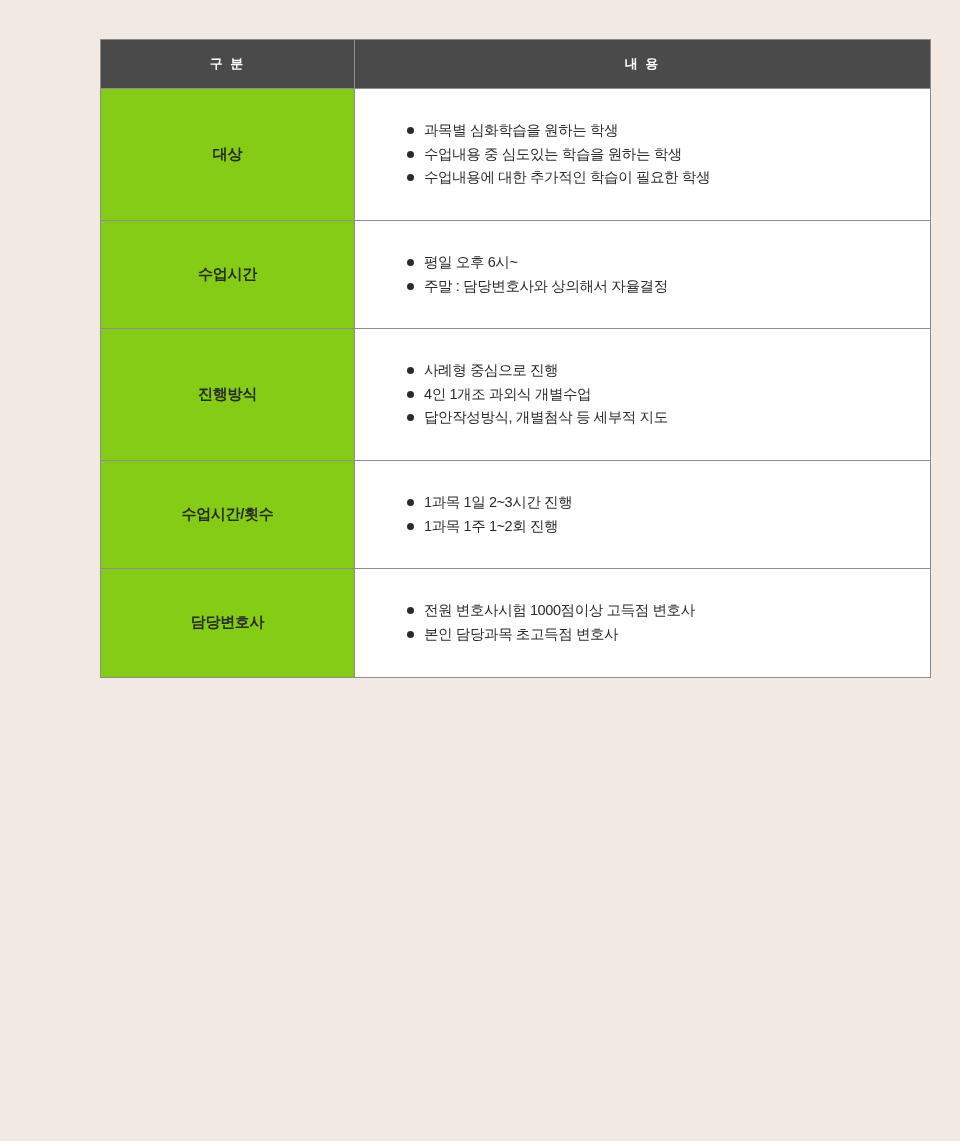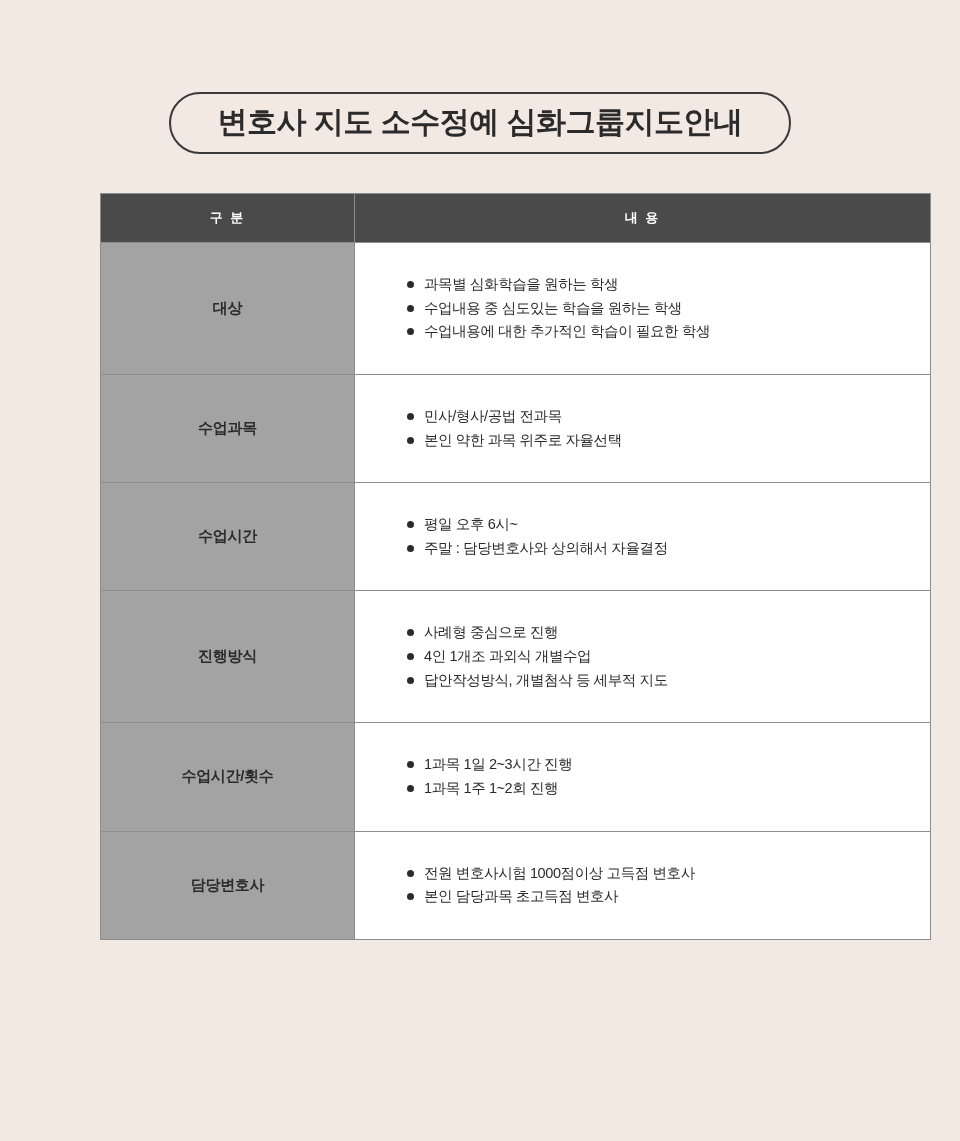--- a/index.html
+++ b/index.html
@@ -63,21 +63,21 @@
     font-size: 13px;
     font-weight: 700;
     letter-spacing: 2px;
     padding: 15px 17px;
     border-color: #4a4a4a;
   }
   thead th.th-label { width: 219px; }
   thead th.th-content { width: 541px; }
 
   td.label-cell {
-    background: #a3a3a3;
+    background: #84cc16;
     text-align: center;
     vertical-align: middle;
     font-size: 15px;
     font-weight: 700;
     color: #2b2b2b;
     letter-spacing: -0.3px;
   }
   td.content-cell {
     background: #ffffff;
     vertical-align: middle;
@@ -106,25 +106,20 @@
     height: 7px;
     border-radius: 50%;
     background: #2b2b2b;
   }
 </style>
 </head>
 <body>
 
 <div class="page">
 
-  <div class="title-wrap">
-    <div class="title-pill">
-      <div class="title-text">변호사 지도 소수정예 심화그룹지도안내</div>
-    </div>
-  </div>
 
   <div class="table-wrap">
     <table class="info-table">
       <thead>
         <tr>
           <th class="th-label">구 분</th>
           <th class="th-content">내 용</th>
         </tr>
       </thead>
       <tbody>
@@ -134,29 +129,20 @@
           <td class="content-cell">
             <ul class="bullets">
               <li>과목별 심화학습을 원하는 학생</li>
               <li>수업내용 중 심도있는 학습을 원하는 학생</li>
               <li>수업내용에 대한 추가적인 학습이 필요한 학생</li>
             </ul>
           </td>
         </tr>
 
 
-        <tr>
-          <td class="label-cell">수업과목</td>
-          <td class="content-cell">
-            <ul class="bullets">
-              <li>민사/형사/공법 전과목</li>
-              <li>본인 약한 과목 위주로 자율선택</li>
-            </ul>
-          </td>
-        </tr>
 
         <tr>
           <td class="label-cell">수업시간</td>
           <td class="content-cell">
             <ul class="bullets">
               <li>평일 오후 6시~</li>
               <li>주말 : 담당변호사와 상의해서 자율결정</li>
             </ul>
           </td>
         </tr>

